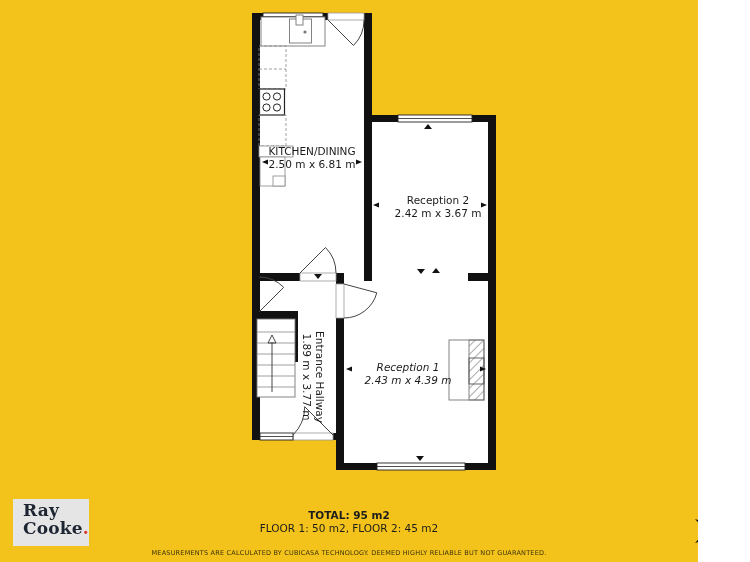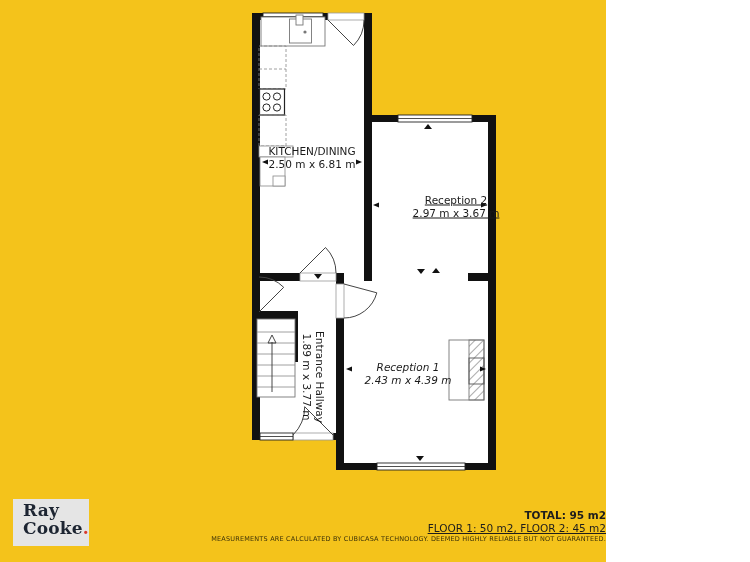--- a/index.html
+++ b/index.html
@@ -1,18 +1,18 @@
 <!DOCTYPE html>
 <html><head>
 <meta charset="utf-8">
 <style>
   html,body{margin:0;padding:0;}
   .canvas{
     position:relative;
-    width:606px;height:562px;
+    width:698px;height:562px;
     background:#F4C31B;
     overflow:hidden;
     font-family:"DejaVu Sans", sans-serif;
   }
   svg{position:absolute;left:0;top:0;}
   .room-label{
     position:absolute;
     transform:translate(-50%,-50%);
     text-align:center;
     color:#1a1a1a;
@@ -20,27 +20,27 @@
     line-height:12.5px;
     white-space:nowrap;
     z-index:3;
   }
   .room-label.rotated{
     transform:translate(-50%,-50%) rotate(90deg);
   }
   .footer{
     position:absolute;
     left:0;right:0;top:509px;
-    text-align:right;
+    text-align:center;
     color:#1d1d1d;
     z-index:3;
   }
   .footer .total{font-size:10.5px;font-weight:bold;line-height:13px;}
-  .footer .floors{font-size:10.5px;line-height:13px;text-decoration:underline;}
-  .footer .disclaimer{font-size:6.5px;letter-spacing:.2px;margin-top:0;color:#3c3209;}
+  .footer .floors{font-size:10.5px;line-height:13px;}
+  .footer .disclaimer{font-size:6.5px;letter-spacing:.2px;margin-top:14px;color:#3c3209;}
   .logo{
     position:absolute;
     left:13px;top:499px;
     width:76px;height:47px;
     background:#e5e5e5;
     z-index:3;
     padding:3px 0 0 10px;
     box-sizing:border-box;
   }
   .logo .logo-text{
@@ -209,23 +209,23 @@
       <polygon points="428,124 424,129 432,129"></polygon>
       <polygon points="420,461 416,456 424,456"></polygon>
       <polygon points="318,279 314,274 322,274"></polygon>
     </g>
   </svg>
 
   <div class="room-label" style="left:312px;top:157px;">
     <div>KITCHEN/DINING</div>
     <div>2.50 m x 6.81 m</div>
   </div>
-  <div class="room-label" style="left:456px;top:206px;text-decoration:underline;">
+  <div class="room-label" style="left:438px;top:206px;">
     <div>Reception 2</div>
-    <div>2.97 m x 3.67 m</div>
+    <div>2.42 m x 3.67 m</div>
   </div>
   <div class="room-label rotated" style="left:313px;top:377px;">
     <div>Entrance Hallway</div>
     <div>1.89 m x 3.77 m</div>
   </div>
   <div class="room-label" style="left:408px;top:373px;font-style:italic;">
     <div>Reception 1</div>
     <div>2.43 m x 4.39 m</div>
   </div>
 

